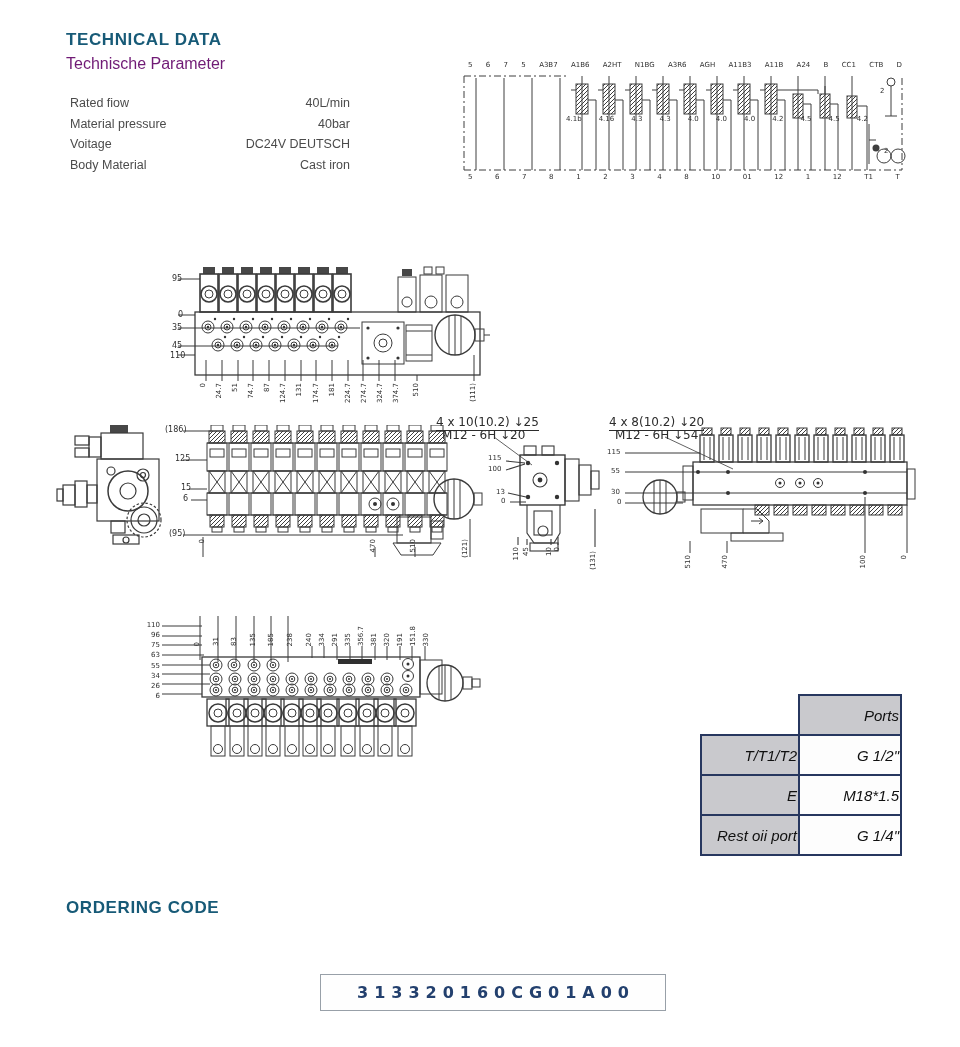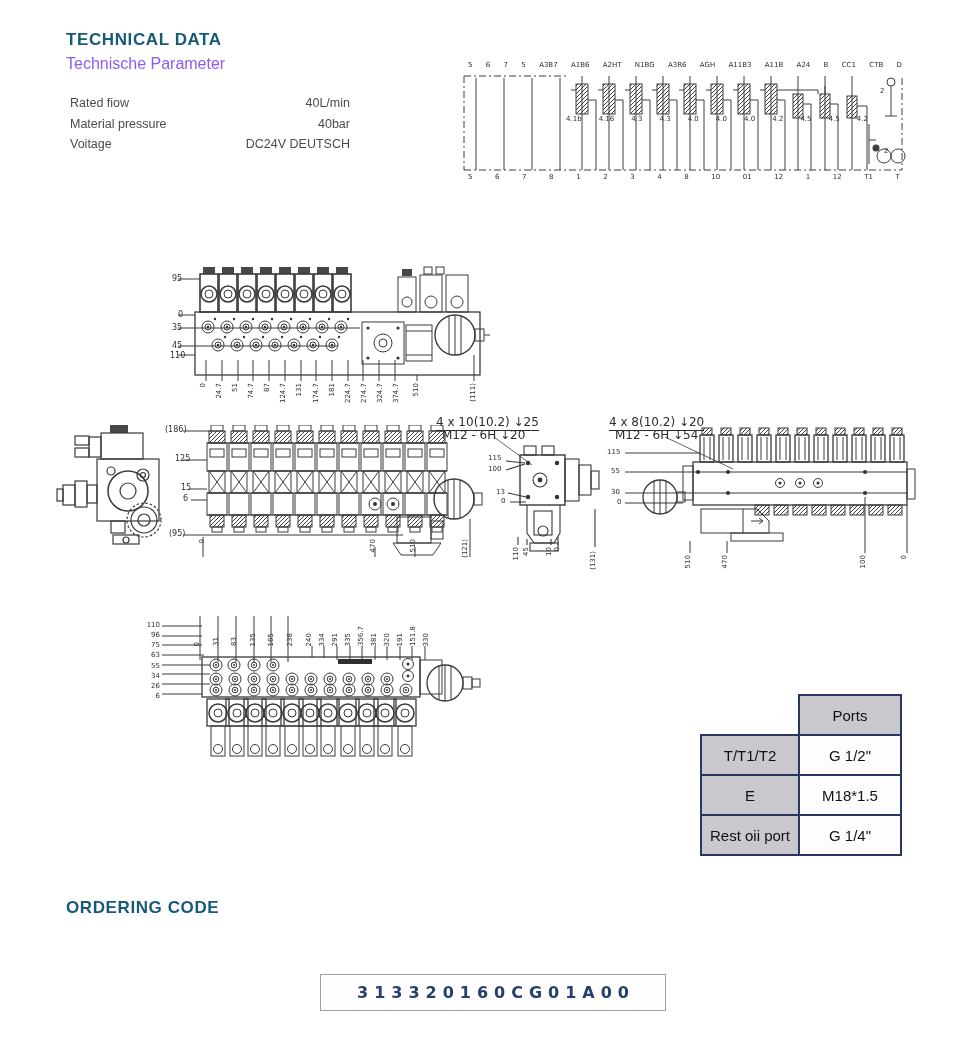--- a/index.html
+++ b/index.html
@@ -2,38 +2,38 @@
 <html><head>
 <meta charset="utf-8">
 <style>
   html,body{margin:0;padding:0;}
   body{
     width:960px;height:1047px;position:relative;background:#ffffff;
     font-family:"Liberation Sans",sans-serif;color:#333;overflow:hidden;
   }
   .abs{position:absolute;}
   .title{font-size:17px;font-weight:bold;color:#175a77;letter-spacing:.6px;}
-  .subtitle{font-size:16px;color:#8b5cf6;}
+  .subtitle{font-size:16px;color:#701a75;}
   .specs{width:280px;}
   .spec-row{display:flex;margin-bottom:5px;font-size:12.5px;color:#4b4b4b;line-height:1.25;gap:36px;}
   .spec-label{width:140px;}
   .spec-value{width:135px;text-align:right;}
   .dim{font-family:"DejaVu Sans",sans-serif;font-size:8px;color:#2e2e2e;
        white-space:nowrap;line-height:1;}
   .dim.sm{font-size:7px;}
   .rot{writing-mode:vertical-rl;transform:rotate(180deg);}
   .strip{position:absolute;display:flex;justify-content:space-between;align-items:flex-start;}
   .strip.bottomalign{align-items:flex-end;}
   .strip.col{flex-direction:column;align-items:flex-end;}
   .note{font-family:"DejaVu Sans",sans-serif;font-size:12px;color:#2c2c2c;white-space:nowrap;}
   .note.bar{border-bottom:1px solid #2c2c2c;padding-bottom:1px;}
   svg{display:block;}
   
   .ports{border-collapse:collapse;font-size:15px;color:#101010;}
-  .ports td{border:2px solid #27375f;text-align:center;height:36px;}
+  .ports td{border:2px solid #27375f;text-align:right;height:36px;font-style:italic;}
   .ports td.c1{width:94px;background:#c9c9cd;}
   .ports td.c2{width:98px;background:#fdfdfd;}
   .ports td.head{background:#c9c9cd;}
   .ports td.noborder{border:none;background:none;}
   .code-box{width:344px;height:35px;border:1px solid #98a0a8;background:#fefefe;
             display:flex;align-items:center;justify-content:center;}
   .code-box span{font-family:"DejaVu Sans",sans-serif;font-size:16px;font-weight:bold;
                  color:#23406e;letter-spacing:6px;padding-left:6px;}
 </style>
 </head>
@@ -47,20 +47,24 @@
     <span class="spec-label">Rated fiow</span>
     <span class="spec-value">40L/min</span>
   </div>
   <div class="spec-row">
     <span class="spec-label">Material pressure</span>
     <span class="spec-value">40bar</span>
   </div>
   <div class="spec-row">
     <span class="spec-label">Voitage</span>
     <span class="spec-value">DC24V DEUTSCH</span>
+  </div>
+  <div class="spec-row">
+    <span class="spec-label">Body Material</span>
+    <span class="spec-value">Cast iron</span>
   </div>
 </div>
 
 <div class="abs" style="left:460px;top:60px;width:448px;height:130px">
   <svg width="448" height="130" viewBox="0 0 448 130">
     <defs>
       <pattern id="sc-h" width="4" height="4" patternUnits="userSpaceOnUse">
         <path d="M0 4 L4 0" stroke="#3f3f3f" stroke-width="1"></path>
       </pattern>
       <g id="sc-vA">

